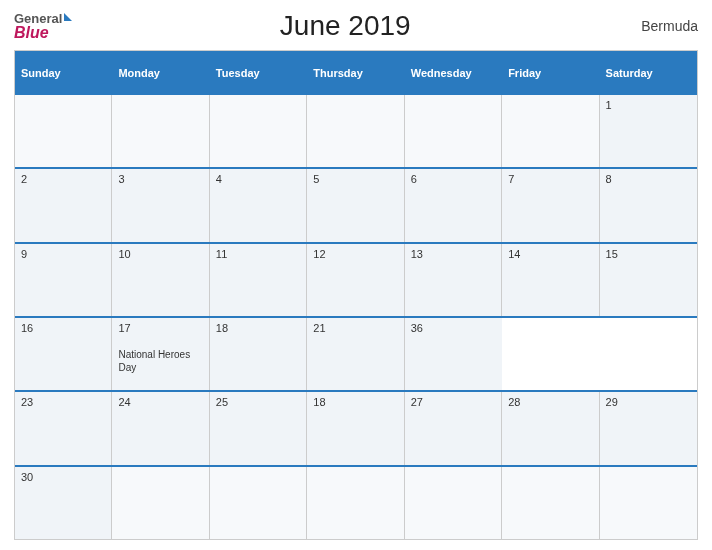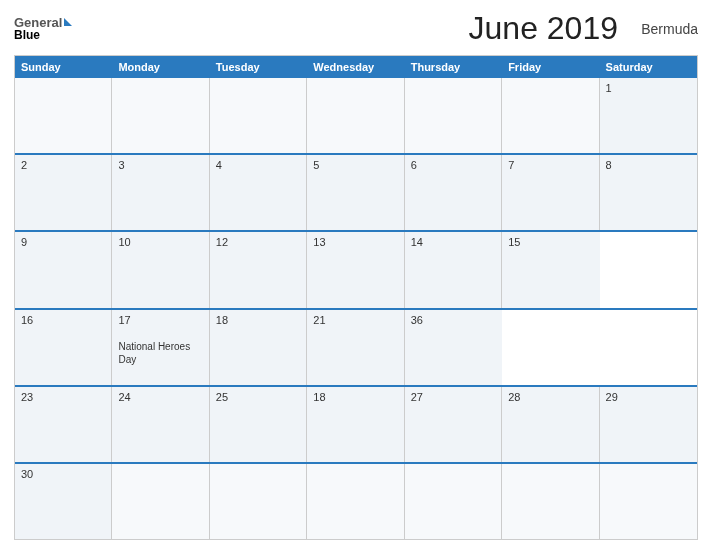--- a/index.html
+++ b/index.html
@@ -29,39 +29,40 @@
       align-items: center;
       gap: 2px;
     }
     .logo-text-general {
       font-size: 13px;
       font-weight: bold;
       color: #555;
       line-height: 1;
     }
     .logo-text-blue {
-      font-size: 12px;
+      font-size: 16px;
       font-weight: bold;
-      color: #000000;
+      color: #be185d;
       line-height: 1;
+      font-style: italic;
     }
     .logo-triangle {
       width: 0;
       height: 0;
       border-left: 8px solid #2a7abf;
       border-top: 8px solid transparent;
       border-bottom: 0px solid transparent;
       margin-left: 2px;
       margin-bottom: 2px;
     }
     .calendar-title {
-      font-size: 32px;
+      font-size: 28px;
       font-weight: 400;
       color: #222;
-      text-align: right;
+      text-align: center;
       flex: 1;
     }
     .region-label {
       font-size: 14px;
       color: #444;
       min-width: 80px;
       text-align: right;
     }
     .calendar-grid {
       flex: 1;
@@ -71,21 +72,21 @@
     }
     .day-headers {
       display: grid;
       grid-template-columns: repeat(7, 1fr);
       background: #2a7abf;
     }
     .day-header {
       color: #fff;
       font-size: 11px;
       font-weight: bold;
-      padding: 5px 6px;
+      padding: 16px 6px;
       text-align: left;
     }
     .weeks {
       flex: 1;
       display: flex;
       flex-direction: column;
     }
     .week-row {
       display: grid;
       grid-template-columns: repeat(7, 1fr);
@@ -146,22 +147,22 @@
     </div>
     <div class="calendar-title">June 2019</div>
     <div class="region-label">Bermuda</div>
   </div>
 
   <div class="calendar-grid">
     <div class="day-headers">
     <div class="day-header">Sunday</div>
         <div class="day-header">Monday</div>
         <div class="day-header">Tuesday</div>
+        <div class="day-header">Thursday</div>
         <div class="day-header">Wednesday</div>
-        <div class="day-header">Thursday</div>
         <div class="day-header">Friday</div>
         <div class="day-header">Saturday</div>
       </div>
     <div class="weeks">
     <div class="week-row">
           <div class="day-cell empty"></div>
           <div class="day-cell empty"></div>
           <div class="day-cell empty"></div>
           <div class="day-cell empty"></div>
           <div class="day-cell empty"></div>
@@ -194,20 +195,23 @@
           </div>
         </div>
         <div class="week-row">
           <div class="day-cell">
             <span class="day-number">9</span>
           </div>
           <div class="day-cell">
             <span class="day-number">10</span>
           </div>
           <div class="day-cell">
+            <span class="day-number">11</span>
+          </div>
+          <div class="day-cell">
             <span class="day-number">12</span>
           </div>
           <div class="day-cell">
             <span class="day-number">13</span>
           </div>
           <div class="day-cell">
             <span class="day-number">14</span>
           </div>
           <div class="day-cell">
             <span class="day-number">15</span>

